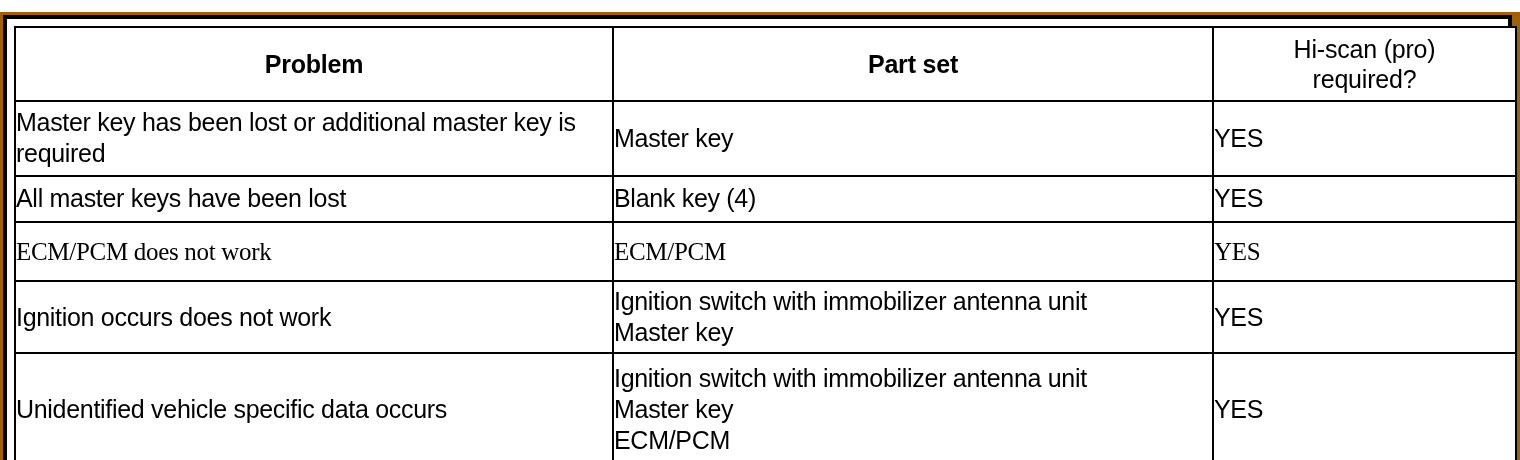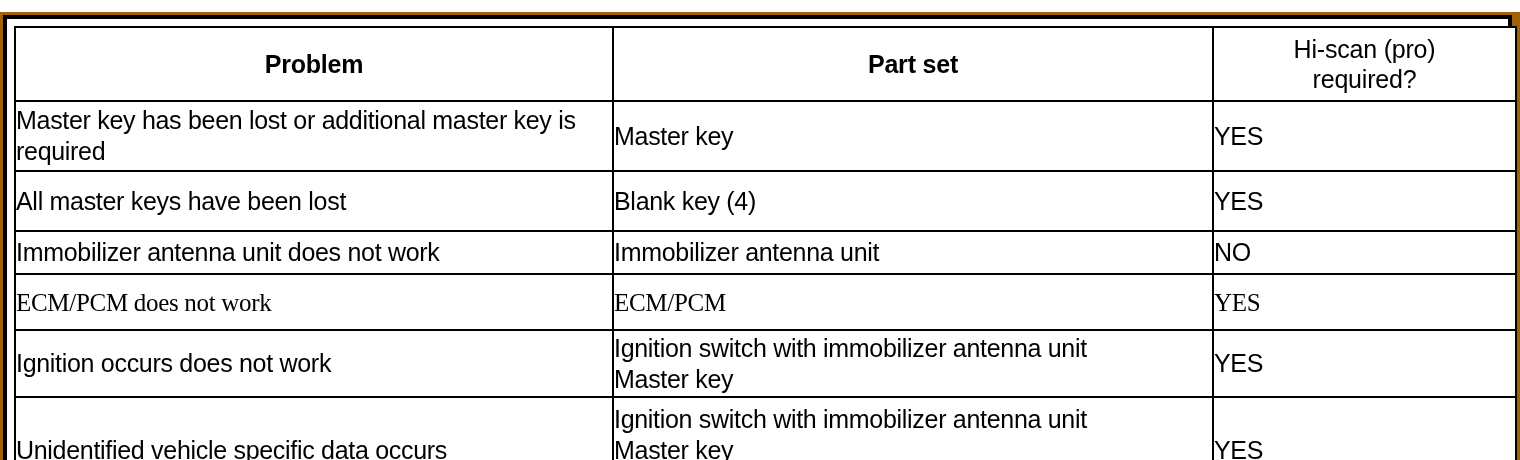--- a/index.html
+++ b/index.html
@@ -85,21 +85,21 @@
     text-align: left;
     padding-left: 6px;
     padding-right: 4px;
   }
   td.cell-center {
   }
   .cell-line { display: block; white-space: nowrap; }
 
   
   tr.r1 { height: 70px; }
-  tr.r2 { height: 60px; }
+  tr.r2 { height: 43px; }
   tr.r3 { height: 43px; }
   tr.r4 { height: 56px; font-family: Liberation Serif, serif; }
   tr.r5 { height: 67px; }
   tr.r6 { height: 107px; }
 </style>
 </head>
 <body>
 
 <div id="page">
   <div id="table-frame">
@@ -146,31 +146,20 @@
             <span class="cell-line">All master keys have been lost</span>
           </td>
           <td class="cell cell-left">
             <span class="cell-line">Blank key (4)</span>
           </td>
           <td class="cell cell-center">
             <span class="cell-line">YES</span>
           </td>
         </tr>
 
-        <tr class="r3">
-          <td class="cell cell-left">
-            <span class="cell-line">Immobilizer antenna unit does not work</span>
-          </td>
-          <td class="cell cell-left">
-            <span class="cell-line">Immobilizer antenna unit</span>
-          </td>
-          <td class="cell cell-center">
-            <span class="cell-line">NO</span>
-          </td>
-        </tr>
 
         <tr class="r4">
           <td class="cell cell-left">
             <span class="cell-line">ECM/PCM does not work</span>
           </td>
           <td class="cell cell-left">
             <span class="cell-line">ECM/PCM</span>
           </td>
           <td class="cell cell-center">
             <span class="cell-line">YES</span>

